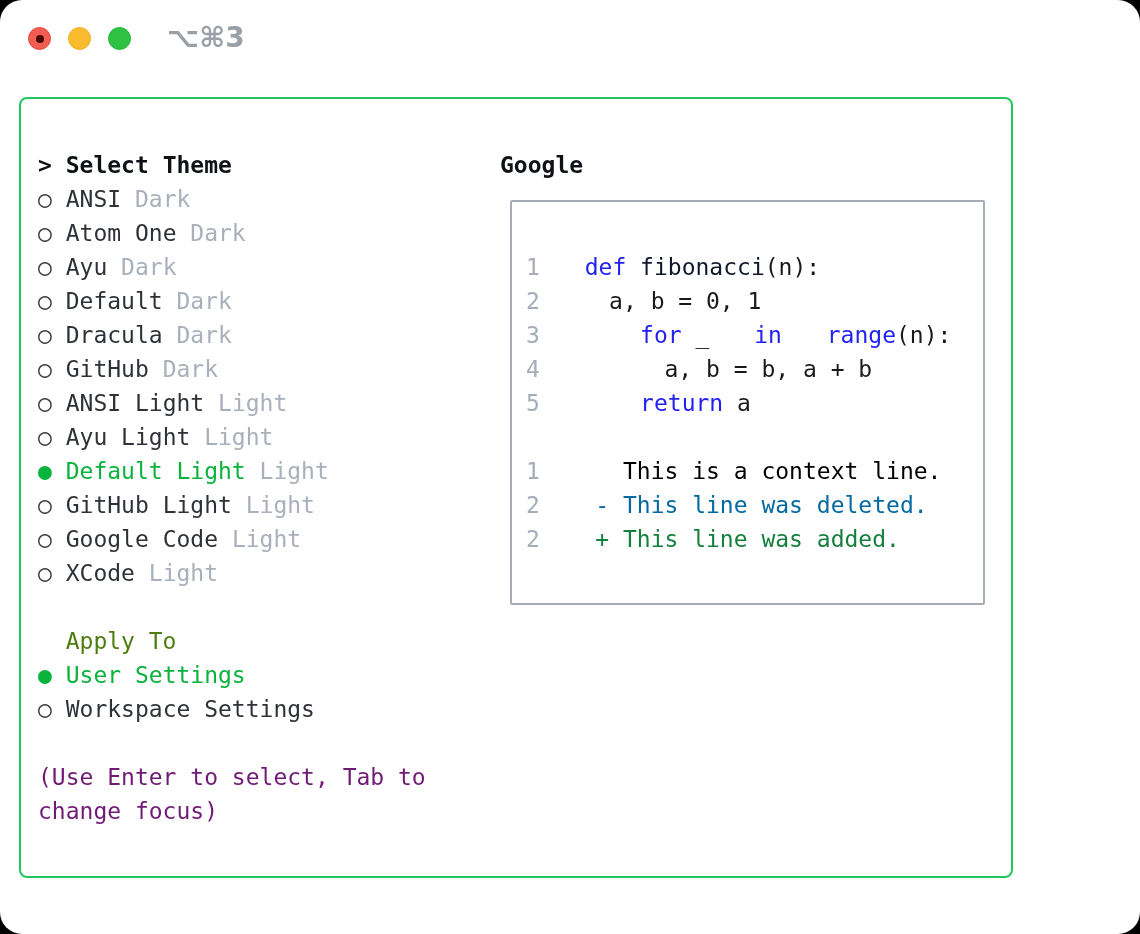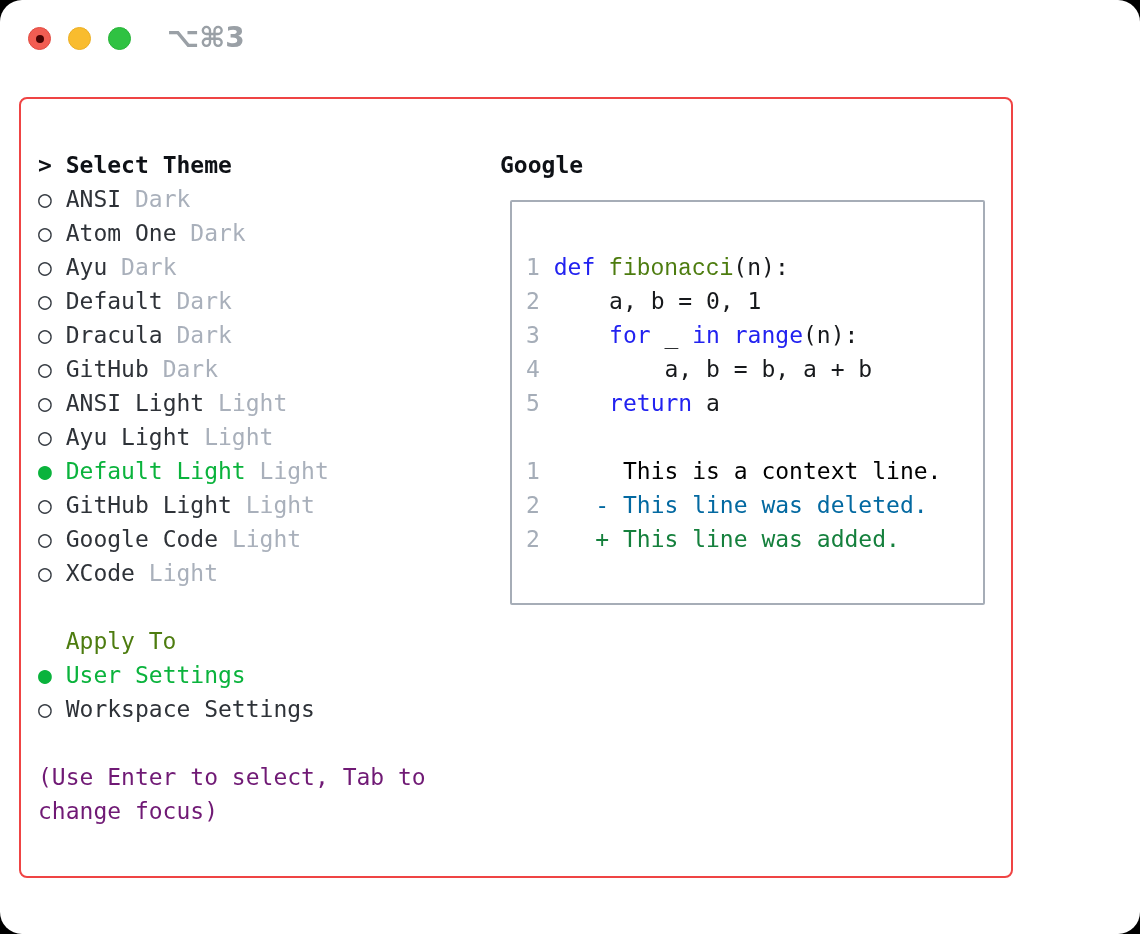--- a/index.html
+++ b/index.html
@@ -15,21 +15,21 @@
   .dot-close::after{content:"";position:absolute;left:7px;top:7px;width:8px;height:8px;border-radius:50%;background:#4a0403;}
   .dot-min{left:68px;background:#f9bc2e;border:1px solid #ecaf24;box-sizing:border-box;}
   .dot-zoom{left:108px;background:#2fc242;border:1px solid #27b438;box-sizing:border-box;}
   .win-title{
     position:absolute;left:167px;top:22px;font-size:28px;line-height:32px;
     color:#9aa0a6;font-family:"DejaVu Sans","DejaVu Sans Mono",sans-serif;font-weight:bold;
   }
   
   .panel{
     position:absolute;left:19px;top:97px;width:994px;height:781px;
-    border:2px solid #ef4444;border-radius:8px;box-sizing:border-box;background:#fff;
+    border:2px solid #22c55e;border-radius:8px;box-sizing:border-box;background:#fff;
   }
   .left-col{
     position:absolute;left:17px;top:49px;
     font-size:23px;line-height:34px;white-space:pre;color:#2e3238;
   }
   .row{height:34px;white-space:pre;}
   .hdr{font-weight:bold;color:#0e1116;}
   .bullet{color:#3c4148;}
   .variant{color:#a9b0bb;}
   .sel, .sel .bullet, .sel .name{color:#0ab33c;}
@@ -43,22 +43,22 @@
   .preview-box{
     position:absolute;left:489px;top:101px;width:475px;height:405px;
     border:2px solid #a6adb7;border-radius:2px;box-sizing:border-box;background:#fff;
     overflow:hidden;
   }
   .code{
     position:absolute;left:14px;top:48px;
     font-size:23px;line-height:34px;white-space:pre;color:#17191c;
   }
   .ln{color:#a5adb8;}
-  .tk-kw{color:#2222f0;}
-  .tk-fn{color:#4d7c0f;font-family:Liberation Mono, monospace;}
+  .tk-kw{color:#2222f0;margin-left:31px;}
+  .tk-fn{color:#0f172a;}
   .tk-pl{color:#17191c;}
   .diff-context{color:#000000;}
   .diff-deleted{color:#0369a1;}
   .diff-added{color:#15803d;text-align:center;}
 </style>
 </head>
 <body>
 
 <div class="window">
   <div class="titlebar">

